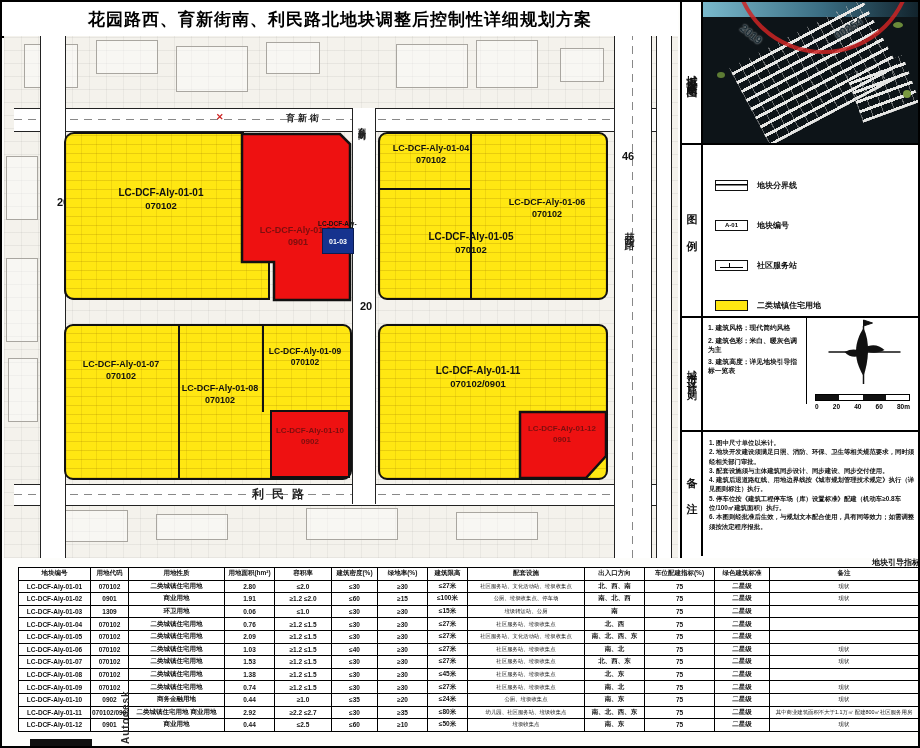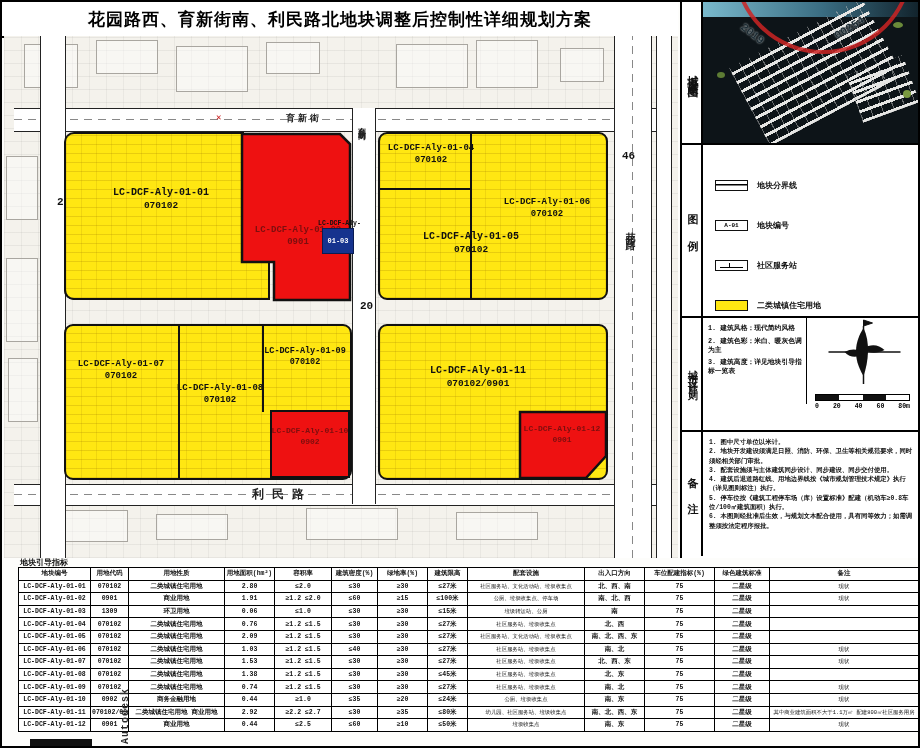--- a/index.html
+++ b/index.html
@@ -1,17 +1,17 @@
 <!DOCTYPE html>
 <html><head>
 <meta charset="utf-8">
 <style>
   html,body{margin:0;padding:0;background:#e8e8e8;}
   #app{position:relative;width:920px;height:748px;background:#fdfdfb;border:2px solid #000;
-       box-sizing:border-box;font-family:Liberation Mono, monospace;overflow:hidden;}
+       box-sizing:border-box;font-family:Liberation Sans, sans-serif;overflow:hidden;}
   
   .titlebar{position:absolute;left:0;top:0;width:676px;height:34px;border-bottom:2px solid #000;
             display:flex;align-items:center;justify-content:center;font-size:17px;font-weight:bold;
             letter-spacing:1px;color:#000;background:#fff;}
   
   .map{position:absolute;left:2px;top:34px;width:674px;height:522px;overflow:hidden;
        background:
          repeating-linear-gradient(0deg, rgba(60,60,60,.07) 0 1px, transparent 1px 13px),
          repeating-linear-gradient(90deg, rgba(60,60,60,.06) 0 1px, transparent 1px 17px),
          #f4f2ec;}
@@ -73,21 +73,21 @@
   .compass{position:absolute;left:104px;right:0;top:0;height:70px;}
   .scalebar{position:absolute;left:112px;right:10px;top:76px;height:22px;}
   .sb-bar{display:flex;height:5px;border:1px solid #000;}
   .sb-seg{flex:1;}
   .sb-seg:nth-child(odd){background:#111;}
   .sb-seg:nth-child(even){background:#fff;}
   .sb-labels{display:flex;justify-content:space-between;font-size:6.5px;font-weight:bold;margin-top:2px;}
   .notes-list{position:absolute;left:6px;top:6px;right:5px;margin:0;padding:0;list-style:none;
               font-size:6.4px;font-weight:bold;color:#111;line-height:1.45;}
   
-  .tbl-title{position:absolute;left:18px;top:555px;width:900px;text-align:left;font-size:8px;
+  .tbl-title{position:absolute;left:18px;top:555px;width:900px;text-align:right;font-size:8px;
              font-weight:bold;color:#111;}
   table.ptable{position:absolute;left:16px;top:565px;width:900px;border-collapse:collapse;table-layout:fixed;
                background:#fff;}
   .ptable th,.ptable td{border:1px solid #000;padding:0 1px;text-align:center;height:11.6px;
                font-size:6.5px;color:#111;overflow:hidden;white-space:nowrap;}
   .ptable th{font-weight:bold;}
   .ptable td{font-weight:bold;}
   .ptable td:nth-child(9),.ptable td:nth-child(13){font-size:5.4px;font-weight:normal;}
   
   .watermark{position:absolute;left:118px;top:742px;transform:rotate(-90deg);transform-origin:top left;

